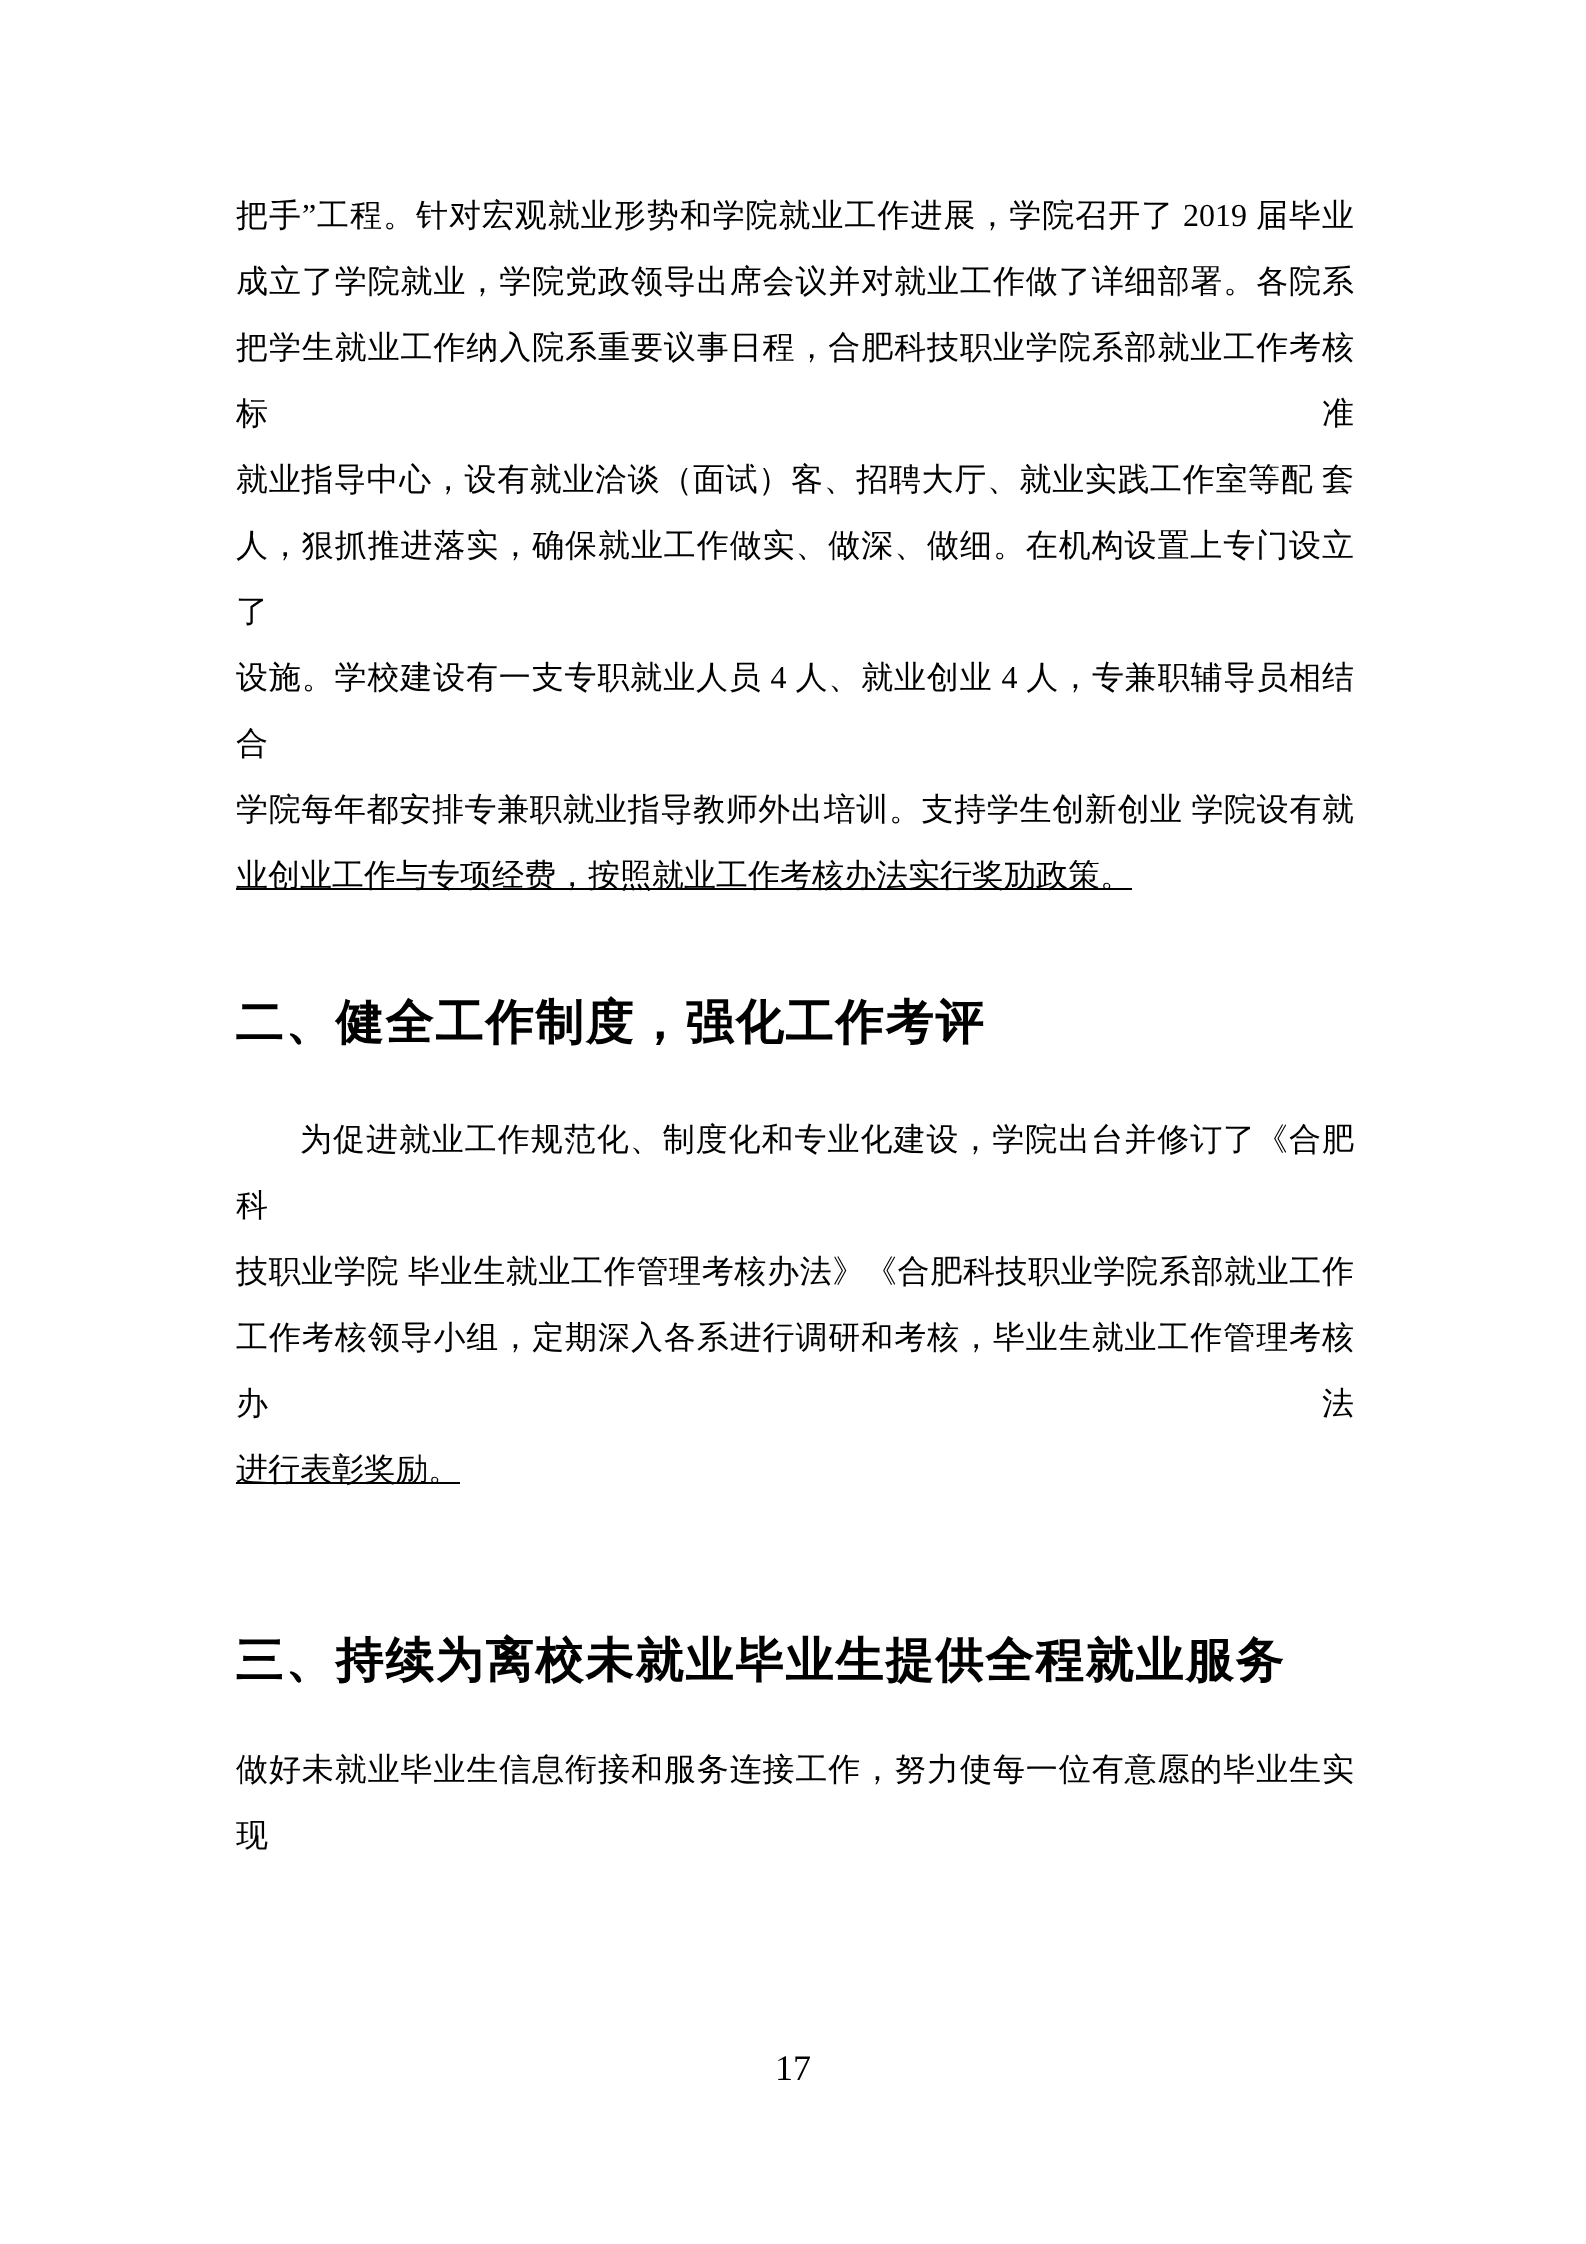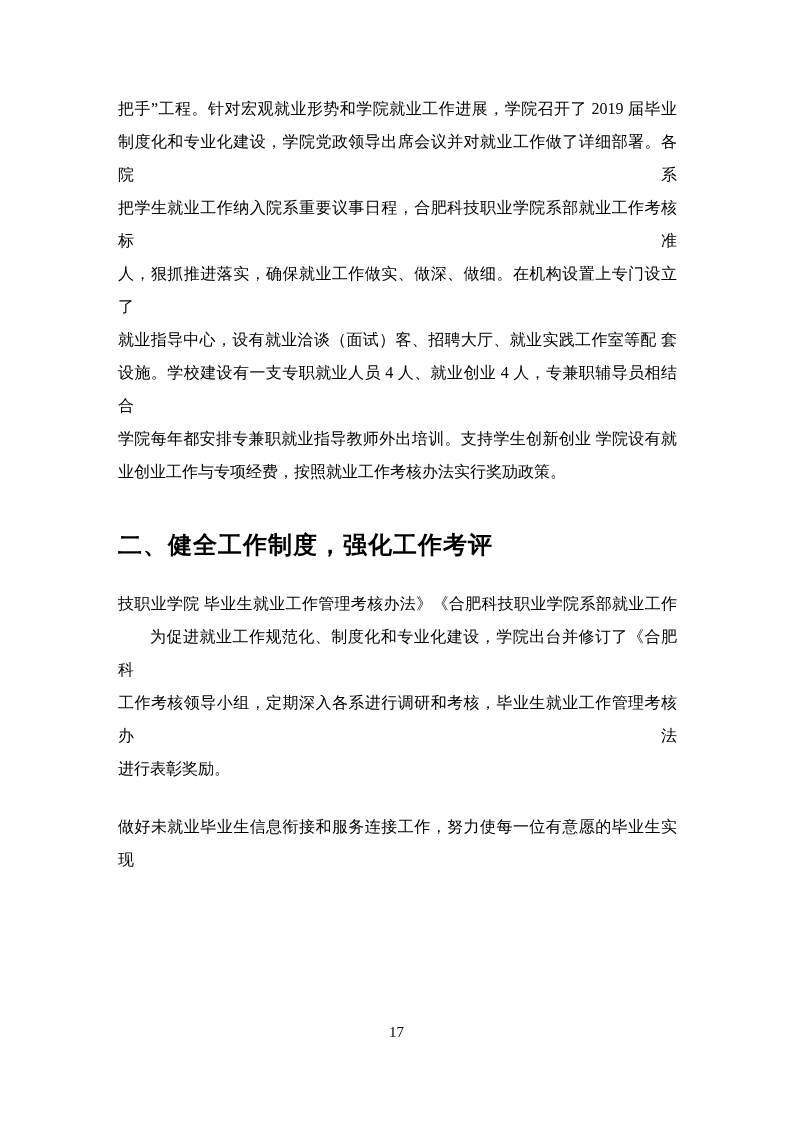--- a/index.html
+++ b/index.html
@@ -18,70 +18,72 @@
   }
   .para{font-size:16px;line-height:33px;}
   .line{
     text-align:justify;
     text-align-last:justify;
     text-justify:inter-character;
     white-space:normal;
   }
   .line.last{
     text-align-last:left;
+    text-decoration:underline;
   }
   .line.indent{
     text-indent:32px;
   }
   .heading{
     font-family:"Liberation Sans","DejaVu Sans",sans-serif;
     font-weight:700;
     font-size:24px;
     line-height:26px;
     letter-spacing:1px;
   }
   .h2{margin-top:44px;}
   .h3{margin-top:66px;}
   .p2{margin-top:29px;}
   .p3{margin-top:25px;}
   .page-number{
     position:absolute;
     top:1024px;left:0;
     width:793px;
     text-align:center;
-    font-size:15px;
+    font-size:18px;
     font-family:"Liberation Serif","DejaVu Serif",serif;
   }
 </style>
 </head>
 <body>
 
 <div class="page">
   <div class="content">
 
     <div class="para p1">
       <div class="line">把手”工程。针对宏观就业形势和学院就业工作进展，学院召开了 2019 届毕业</div>
-      <div class="line">制度化和专业化建设，学院党政领导出席会议并对就业工作做了详细部署。各院系</div>
+      <div class="line">成立了学院就业，学院党政领导出席会议并对就业工作做了详细部署。各院系</div>
       <div class="line">把学生就业工作纳入院系重要议事日程，合肥科技职业学院系部就业工作考核标准</div>
+      <div class="line">就业指导中心，设有就业洽谈（面试）客、招聘大厅、就业实践工作室等配 套</div>
       <div class="line">人，狠抓推进落实，确保就业工作做实、做深、做细。在机构设置上专门设立了</div>
-      <div class="line">就业指导中心，设有就业洽谈（面试）客、招聘大厅、就业实践工作室等配 套</div>
       <div class="line">设施。学校建设有一支专职就业人员 4 人、就业创业 4 人，专兼职辅导员相结合</div>
       <div class="line">学院每年都安排专兼职就业指导教师外出培训。支持学生创新创业 学院设有就</div>
       <div class="line last">业创业工作与专项经费，按照就业工作考核办法实行奖劢政策。</div>
     </div>
 
     <div class="heading h2">二、健全工作制度，强化工作考评</div>
 
     <div class="para p2">
+      <div class="line indent">为促进就业工作规范化、制度化和专业化建设，学院出台并修订了《合肥科</div>
       <div class="line">技职业学院 毕业生就业工作管理考核办法》《合肥科技职业学院系部就业工作</div>
-      <div class="line indent">为促进就业工作规范化、制度化和专业化建设，学院出台并修订了《合肥科</div>
       <div class="line">工作考核领导小组，定期深入各系进行调研和考核，毕业生就业工作管理考核办法</div>
       <div class="line last">进行表彰奖励。</div>
     </div>
 
+    <div class="heading h3">三、持续为离校未就业毕业生提供全程就业服务</div>
 
     <div class="para p3">
       <div class="line">做好未就业毕业生信息衔接和服务连接工作，努力使每一位有意愿的毕业生实现</div>
 
     </div>
 
   </div>
 
   <div class="page-number">17</div>
 </div>

